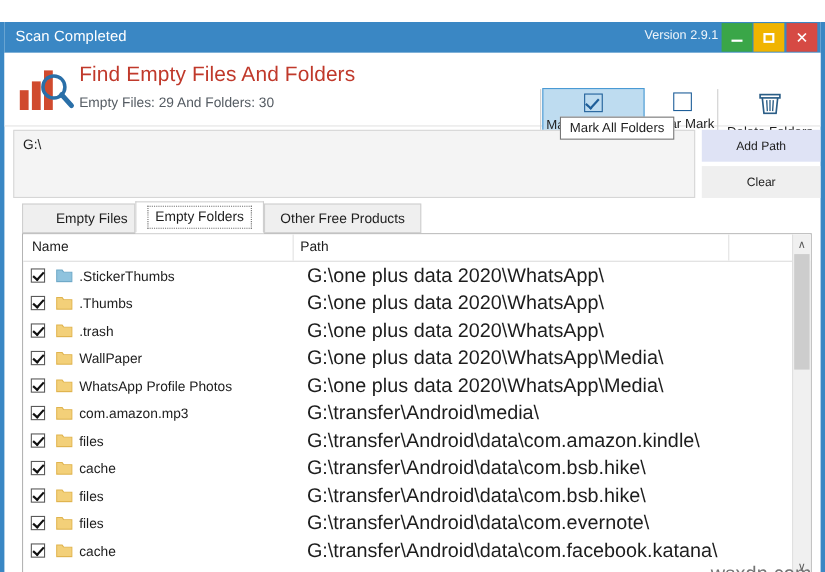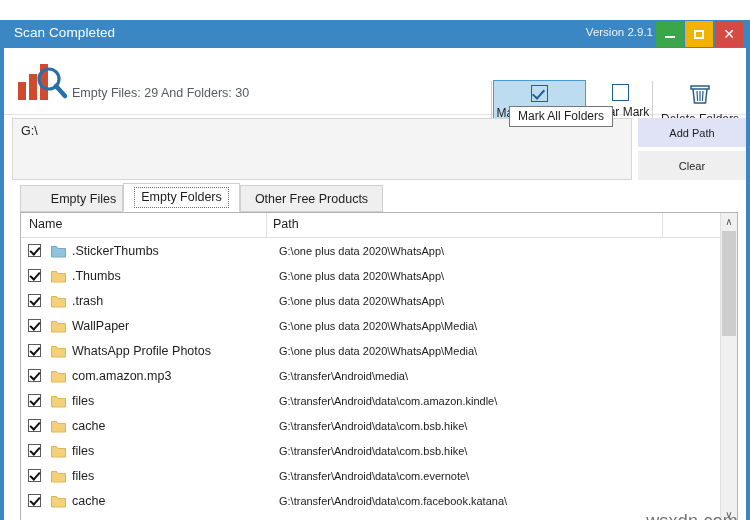--- a/index.html
+++ b/index.html
@@ -294,21 +294,21 @@
   .row .nm {
     position: absolute;
     left: 51px;
     font-size: 12.5px;
     color: #1d1d1d;
     white-space: nowrap;
   }
   .row .pt {
     position: absolute;
     left: 258px;
-    font-size: 11px;
+    font-size: 18px;
     color: #1d1d1d;
     white-space: nowrap;
   }
 
   
   .vscroll {
     position: absolute;
     right: 0; top: 0;
     width: 17px; height: 310px;
     background: #f0f0f0;
@@ -364,20 +364,21 @@
     <div class="logo">
       <svg width="54" height="44" viewBox="0 0 54 44">
         <rect x="2" y="22" width="8" height="18" fill="#d04a2e"></rect>
         <rect x="13" y="14" width="8" height="26" fill="#d04a2e"></rect>
         <rect x="24" y="4" width="8" height="36" fill="#d04a2e"></rect>
         <circle cx="33" cy="19" r="10" fill="none" stroke="#2a6fa8" stroke-width="3.2"></circle>
         <line x1="40" y1="26" x2="49" y2="36" stroke="#2a6fa8" stroke-width="4.5" stroke-linecap="round"></line>
       </svg>
     </div>
 
+    <div class="app-title">Find Empty Files And Folders</div>
     <div class="app-sub">Empty Files: 29 And Folders: 30</div>
 
 
     <div class="tb-sep sep-1"></div>
     <div class="tb-sep sep-2"></div>
 
     <div class="tb-btn tb-mark">
       <div class="chk-icon checked"></div>
       <div class="lbl">Mark All Folders</div>
     </div>

